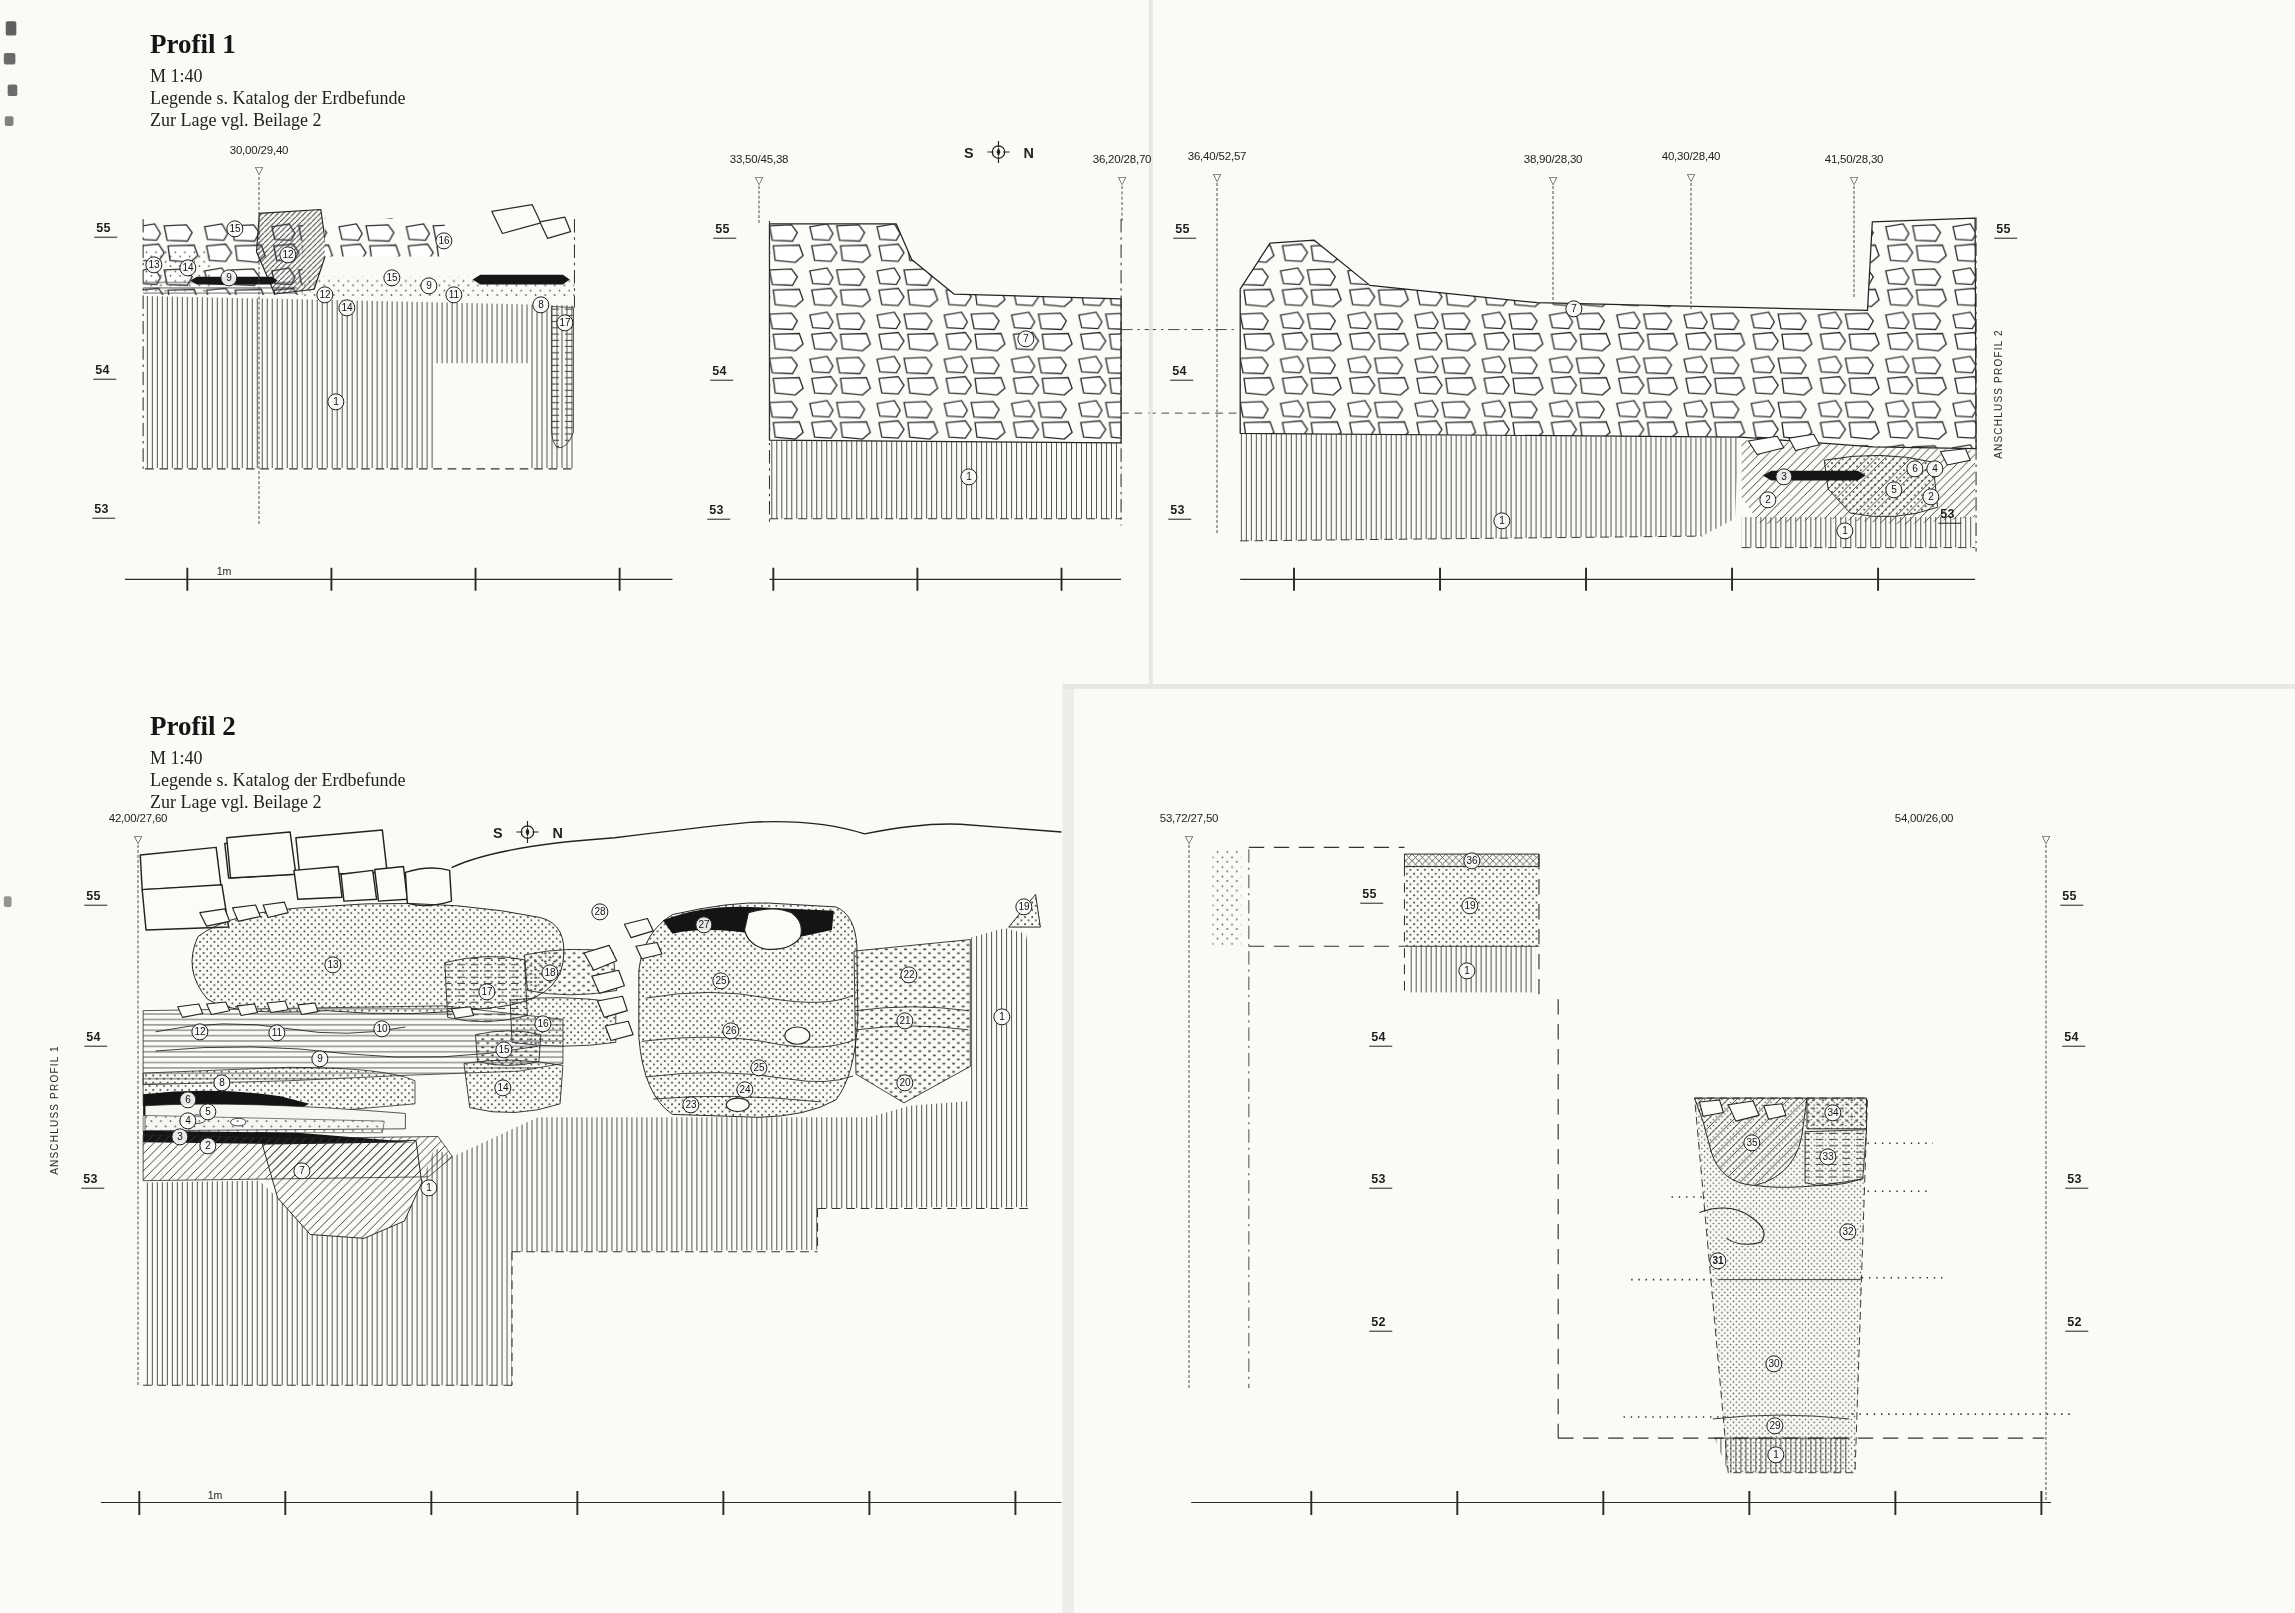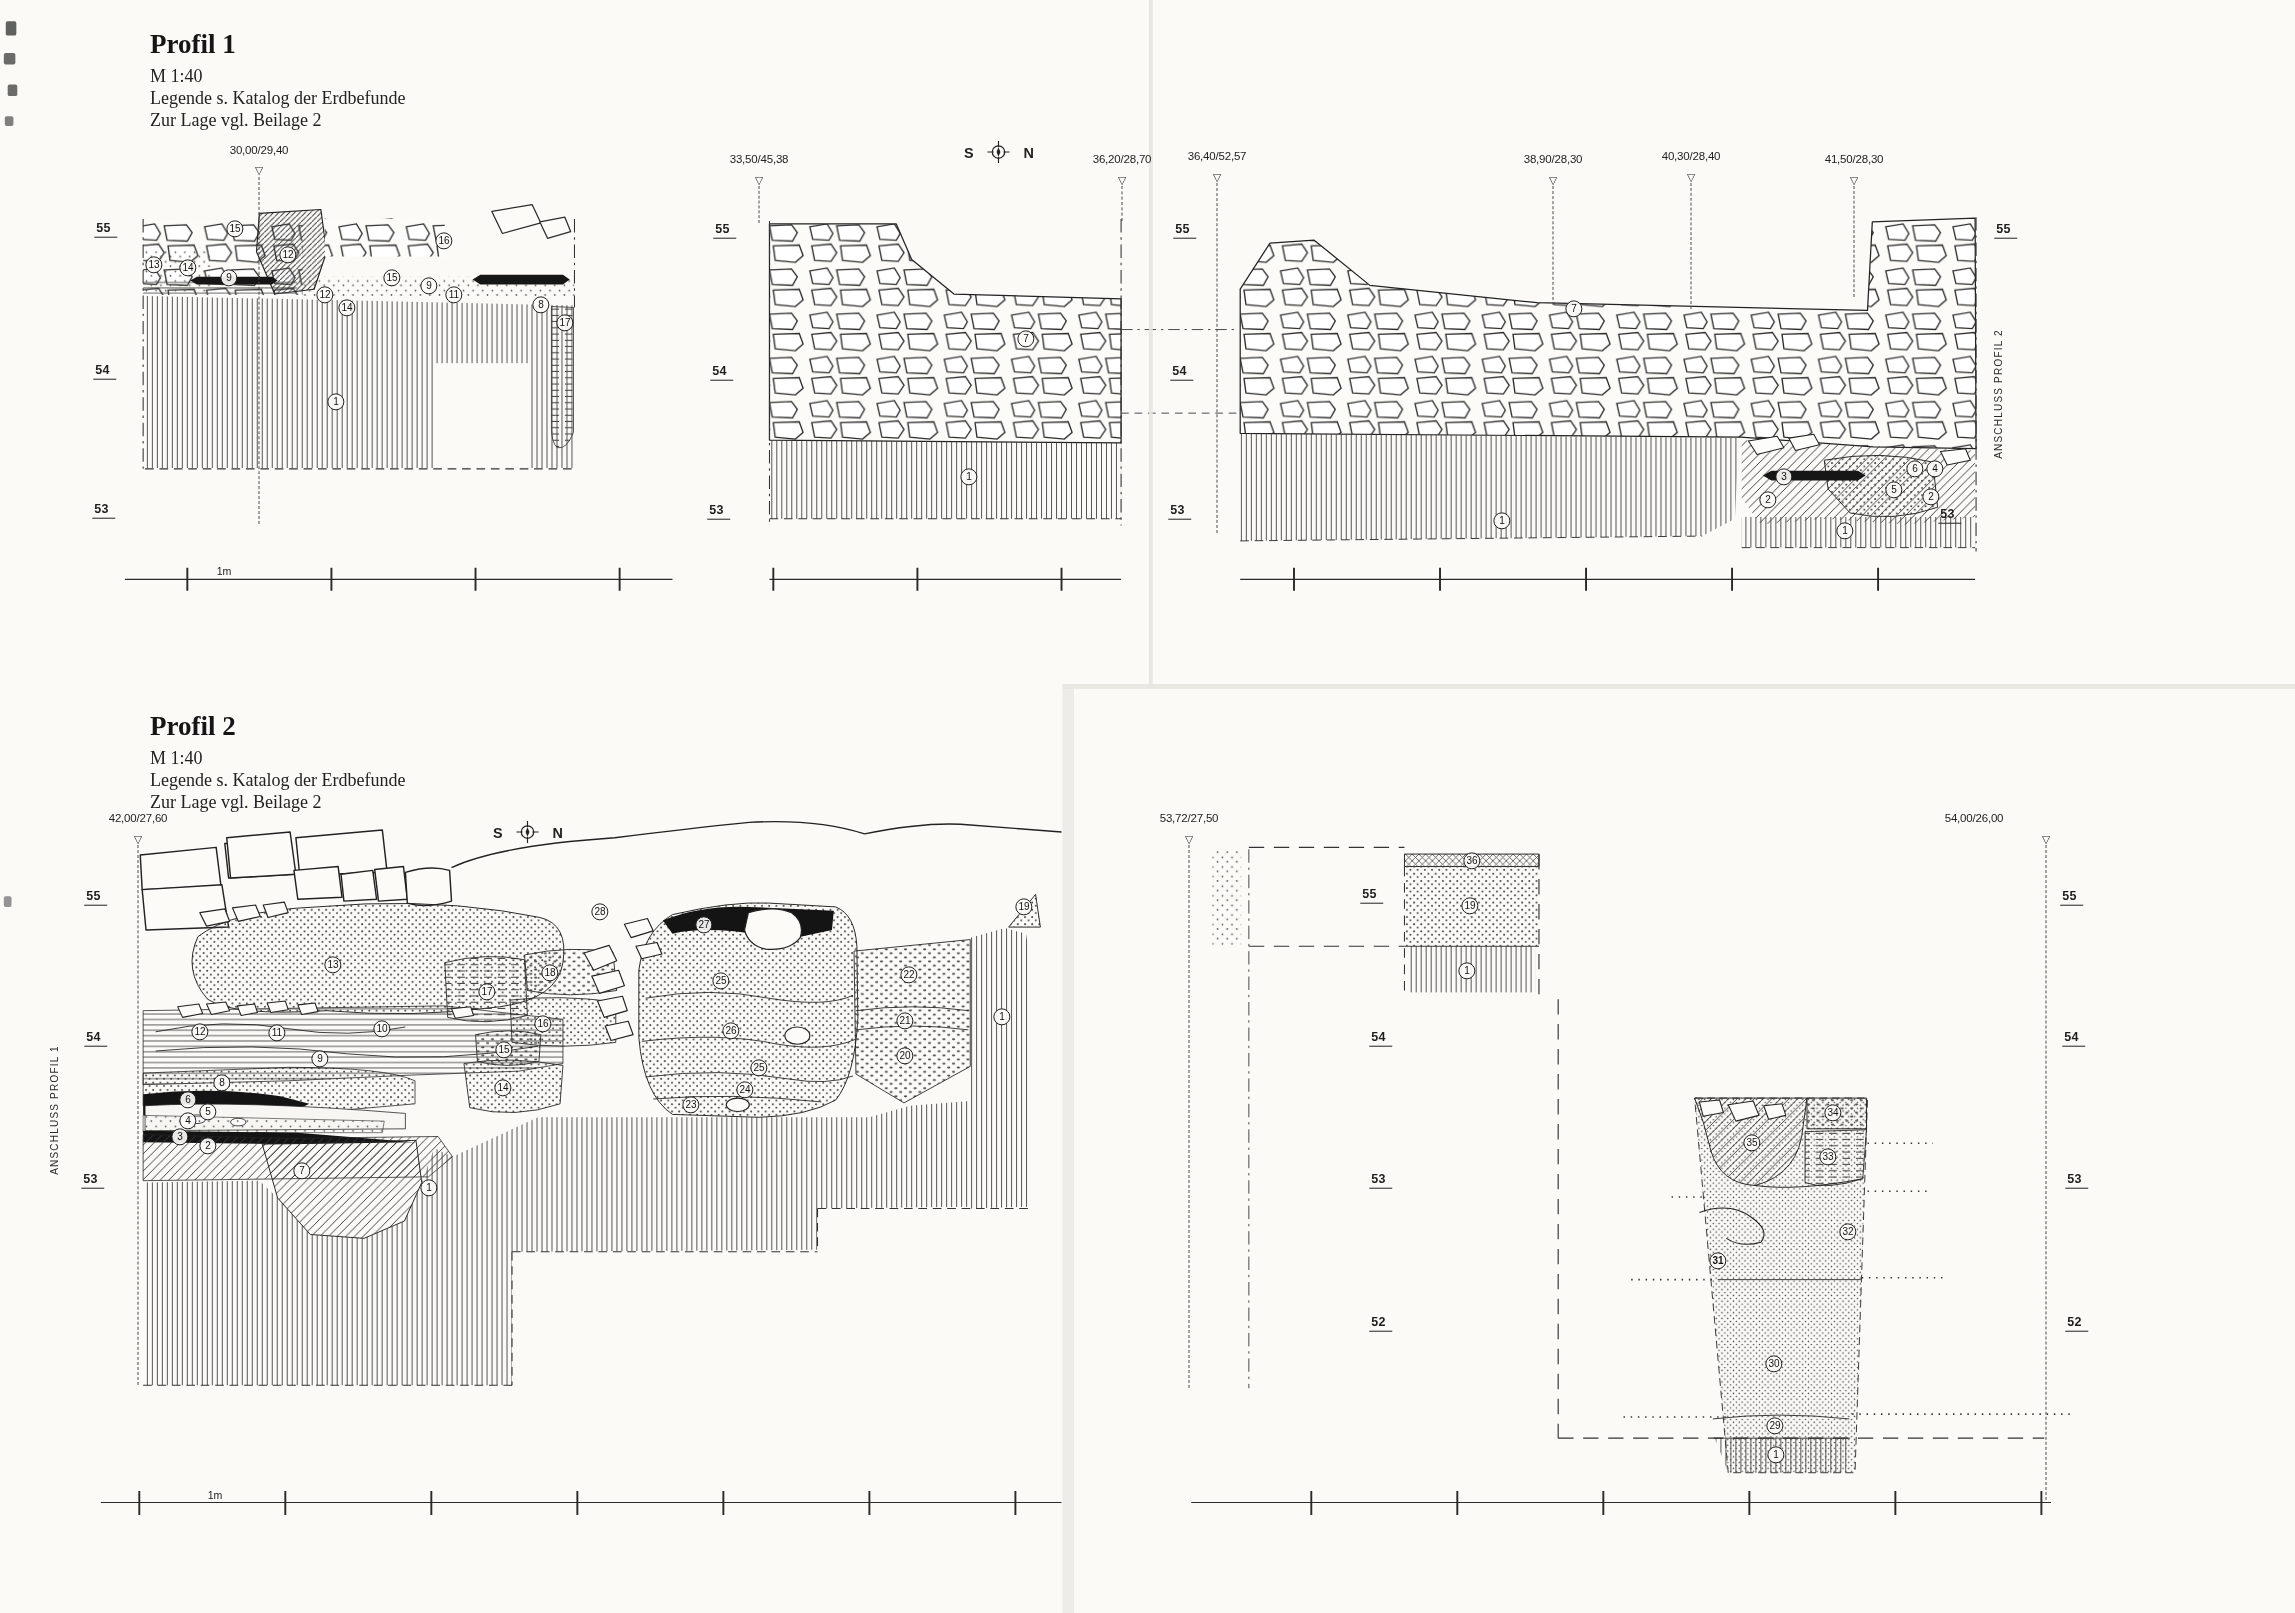--- a/index.html
+++ b/index.html
@@ -371,21 +371,21 @@
       <div class="circ" style="left: 1931px; top: 497px;">2</div>
       <div class="circ" style="left: 1845px; top: 531px;">1</div>
     </div>
 <div id="profil2-dyn">
       <div class="svy-label" style="left: 138px; top: 824px;">42,00/27,60</div>
       <div class="svy-tri" style="left: 138px; top: 838px;">▽</div>
       <div class="svy-line" style="left: 138px; top: 845px; height: 540px;"></div>
       <div class="svy-label" style="left: 1189px; top: 824px;">53,72/27,50</div>
       <div class="svy-tri" style="left: 1189px; top: 838px;">▽</div>
       <div class="svy-line" style="left: 1189px; top: 845px; height: 543px;"></div>
-      <div class="svy-label" style="left: 1974px; top: 824px; text-align: right;">54,00/26,00</div>
+      <div class="svy-label" style="left: 1924px; top: 824px; text-align: right;">54,00/26,00</div>
       <div class="svy-tri" style="left: 2046px; top: 838px;">▽</div>
       <div class="svy-line" style="left: 2046px; top: 845px; height: 655px;"></div>
       <div class="elev" style="left: 96px; top: 898px;">55</div>
       <div class="elev" style="left: 96px; top: 1039px;">54</div>
       <div class="elev" style="left: 93px; top: 1181px;">53</div>
       <div class="elev" style="left: 1372px; top: 896px;">55</div>
       <div class="elev" style="left: 1381px; top: 1039px;">54</div>
       <div class="elev" style="left: 1381px; top: 1181px;">53</div>
       <div class="elev" style="left: 1381px; top: 1324px;">52</div>
       <div class="elev" style="left: 2072px; top: 898px;">55</div>
@@ -412,21 +412,21 @@
       <div class="circ" style="left: 429px; top: 1188px;">1</div>
       <div class="circ" style="left: 600px; top: 912px;">28</div>
       <div class="circ" style="left: 704px; top: 925px;">27</div>
       <div class="circ" style="left: 721px; top: 981px;">25</div>
       <div class="circ" style="left: 731px; top: 1031px;">26</div>
       <div class="circ" style="left: 759px; top: 1068px;">25</div>
       <div class="circ" style="left: 745px; top: 1090px;">24</div>
       <div class="circ" style="left: 691px; top: 1105px;">23</div>
       <div class="circ" style="left: 909px; top: 975px;">22</div>
       <div class="circ" style="left: 905px; top: 1021px;">21</div>
-      <div class="circ" style="left: 905px; top: 1056px;">20</div>
+      <div class="circ" style="left: 905px; top: 1083px;">20</div>
       <div class="circ" style="left: 1024px; top: 907px;">19</div>
       <div class="circ" style="left: 1002px; top: 1017px;">1</div>
       <div class="circ" style="left: 1472px; top: 861px;">36</div>
       <div class="circ" style="left: 1470px; top: 906px;">19</div>
       <div class="circ" style="left: 1467px; top: 971px;">1</div>
       <div class="circ" style="left: 1833px; top: 1113px;">34</div>
       <div class="circ" style="left: 1752px; top: 1143px;">35</div>
       <div class="circ" style="left: 1828px; top: 1157px;">33</div>
       <div class="circ" style="left: 1848px; top: 1232px;">32</div>
       <div class="circ" style="left: 1718px; top: 1261px; font-weight: bold;">31</div>

